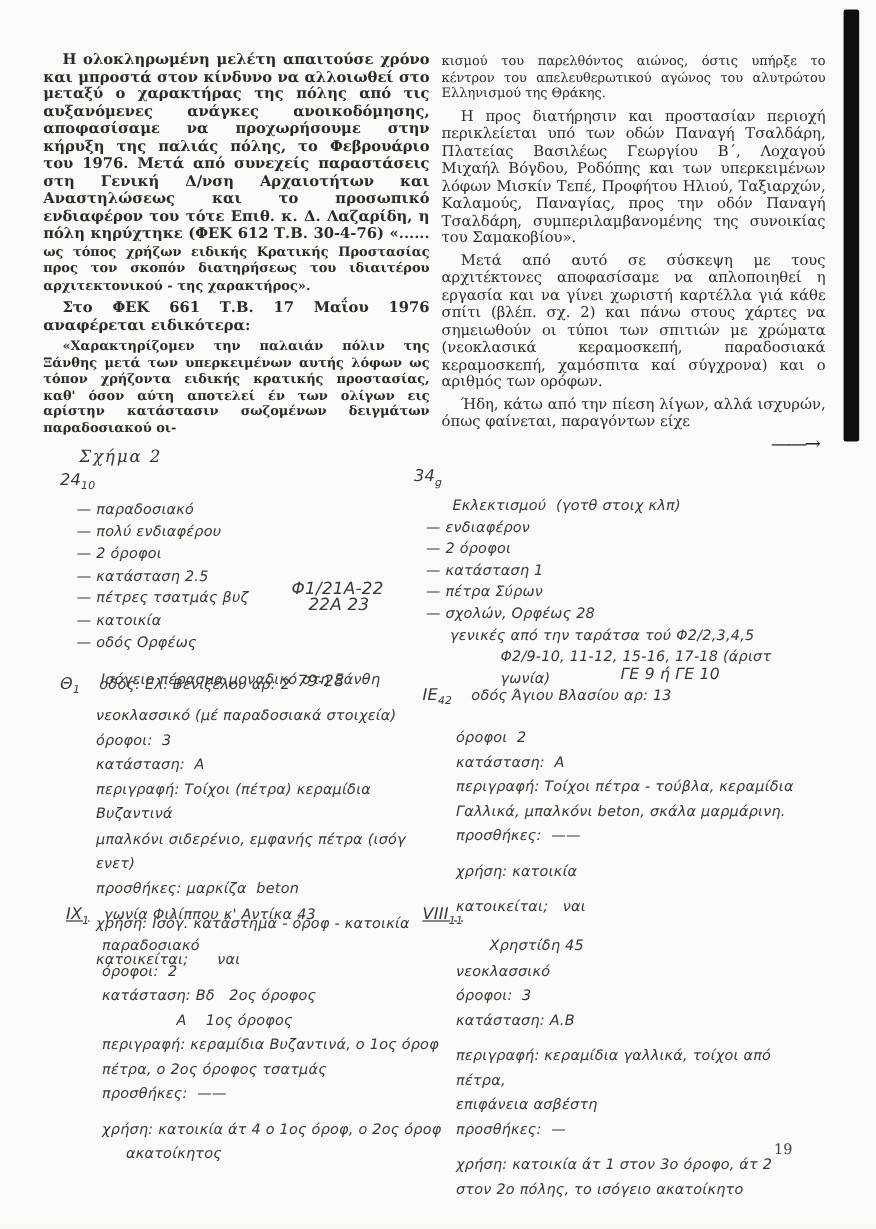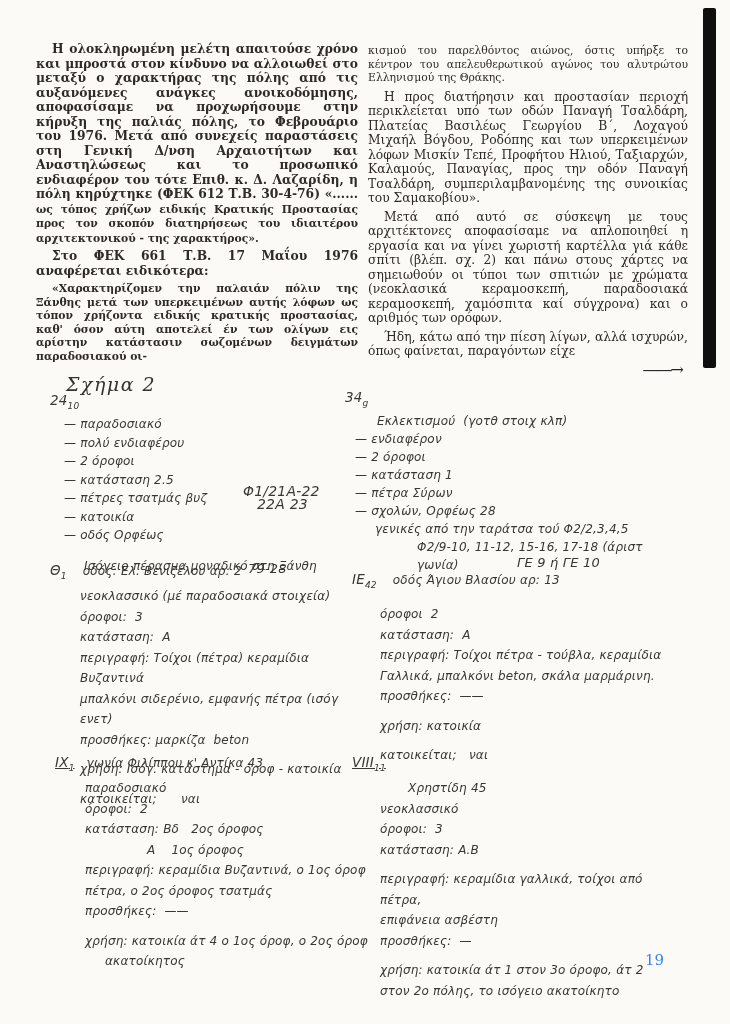--- a/index.html
+++ b/index.html
@@ -40,21 +40,21 @@
   .blk-id { font-size:13.5px; font-style:italic; }
   .blk-id sub { font-size:9px; }
   .blk-id.ul { text-decoration:underline; }
   .hdr .hdr-text { margin-left:16px; }
   .ref { position:absolute; font-size:13px; line-height:13px; }
   .side-note { position:absolute; font-size:14px; line-height:13px; text-align:left; }
 
   #fig-label {
     position:absolute; left:66px; top:373px;
     font-family:"DejaVu Serif", serif; font-style:italic;
-    font-size:19px; letter-spacing:1.5px; color:#35332e;
+    font-size:14px; letter-spacing:1.5px; color:#35332e;
   }
 
   #blk-a { left:50px;  top:391px; width:300px; }
   #blk-a .note { margin-top:12px; margin-left:34px; }
   #blk-a .side-note { left:193px; top:94px; }
 
   #blk-b { left:345px; top:388px; width:340px; line-height:18px; }
   #blk-b .lines { margin-left:10px; }
   #blk-b .hw-line.first { margin-left:22px; }
 
@@ -69,21 +69,21 @@
   #blk-d .lines { margin-left:28px; }
   #blk-e { left:55px;  top:752px; width:325px; }
   #blk-e .hdr .hdr-text { margin-left:12px; }
   #blk-f { left:352px; top:752px; width:335px; }
   #blk-f .hdr2 { margin-left:56px; }
   #blk-f .lines { margin-left:28px; }
 
   
   #pagenum {
     position:absolute; left:645px; top:951px;
-    font-family:"DejaVu Serif", serif; font-size:15px; color:#3b82f6;
+    font-family:"DejaVu Serif", serif; font-size:12px; color:#404040;
   }
   #edge-bar {
     position:absolute; left:703px; top:8px; width:13px; height:360px;
     background:#0f0f0f; border-radius:2px;
   }
 </style>
 </head>
 <body>
 
 <div id="page">

